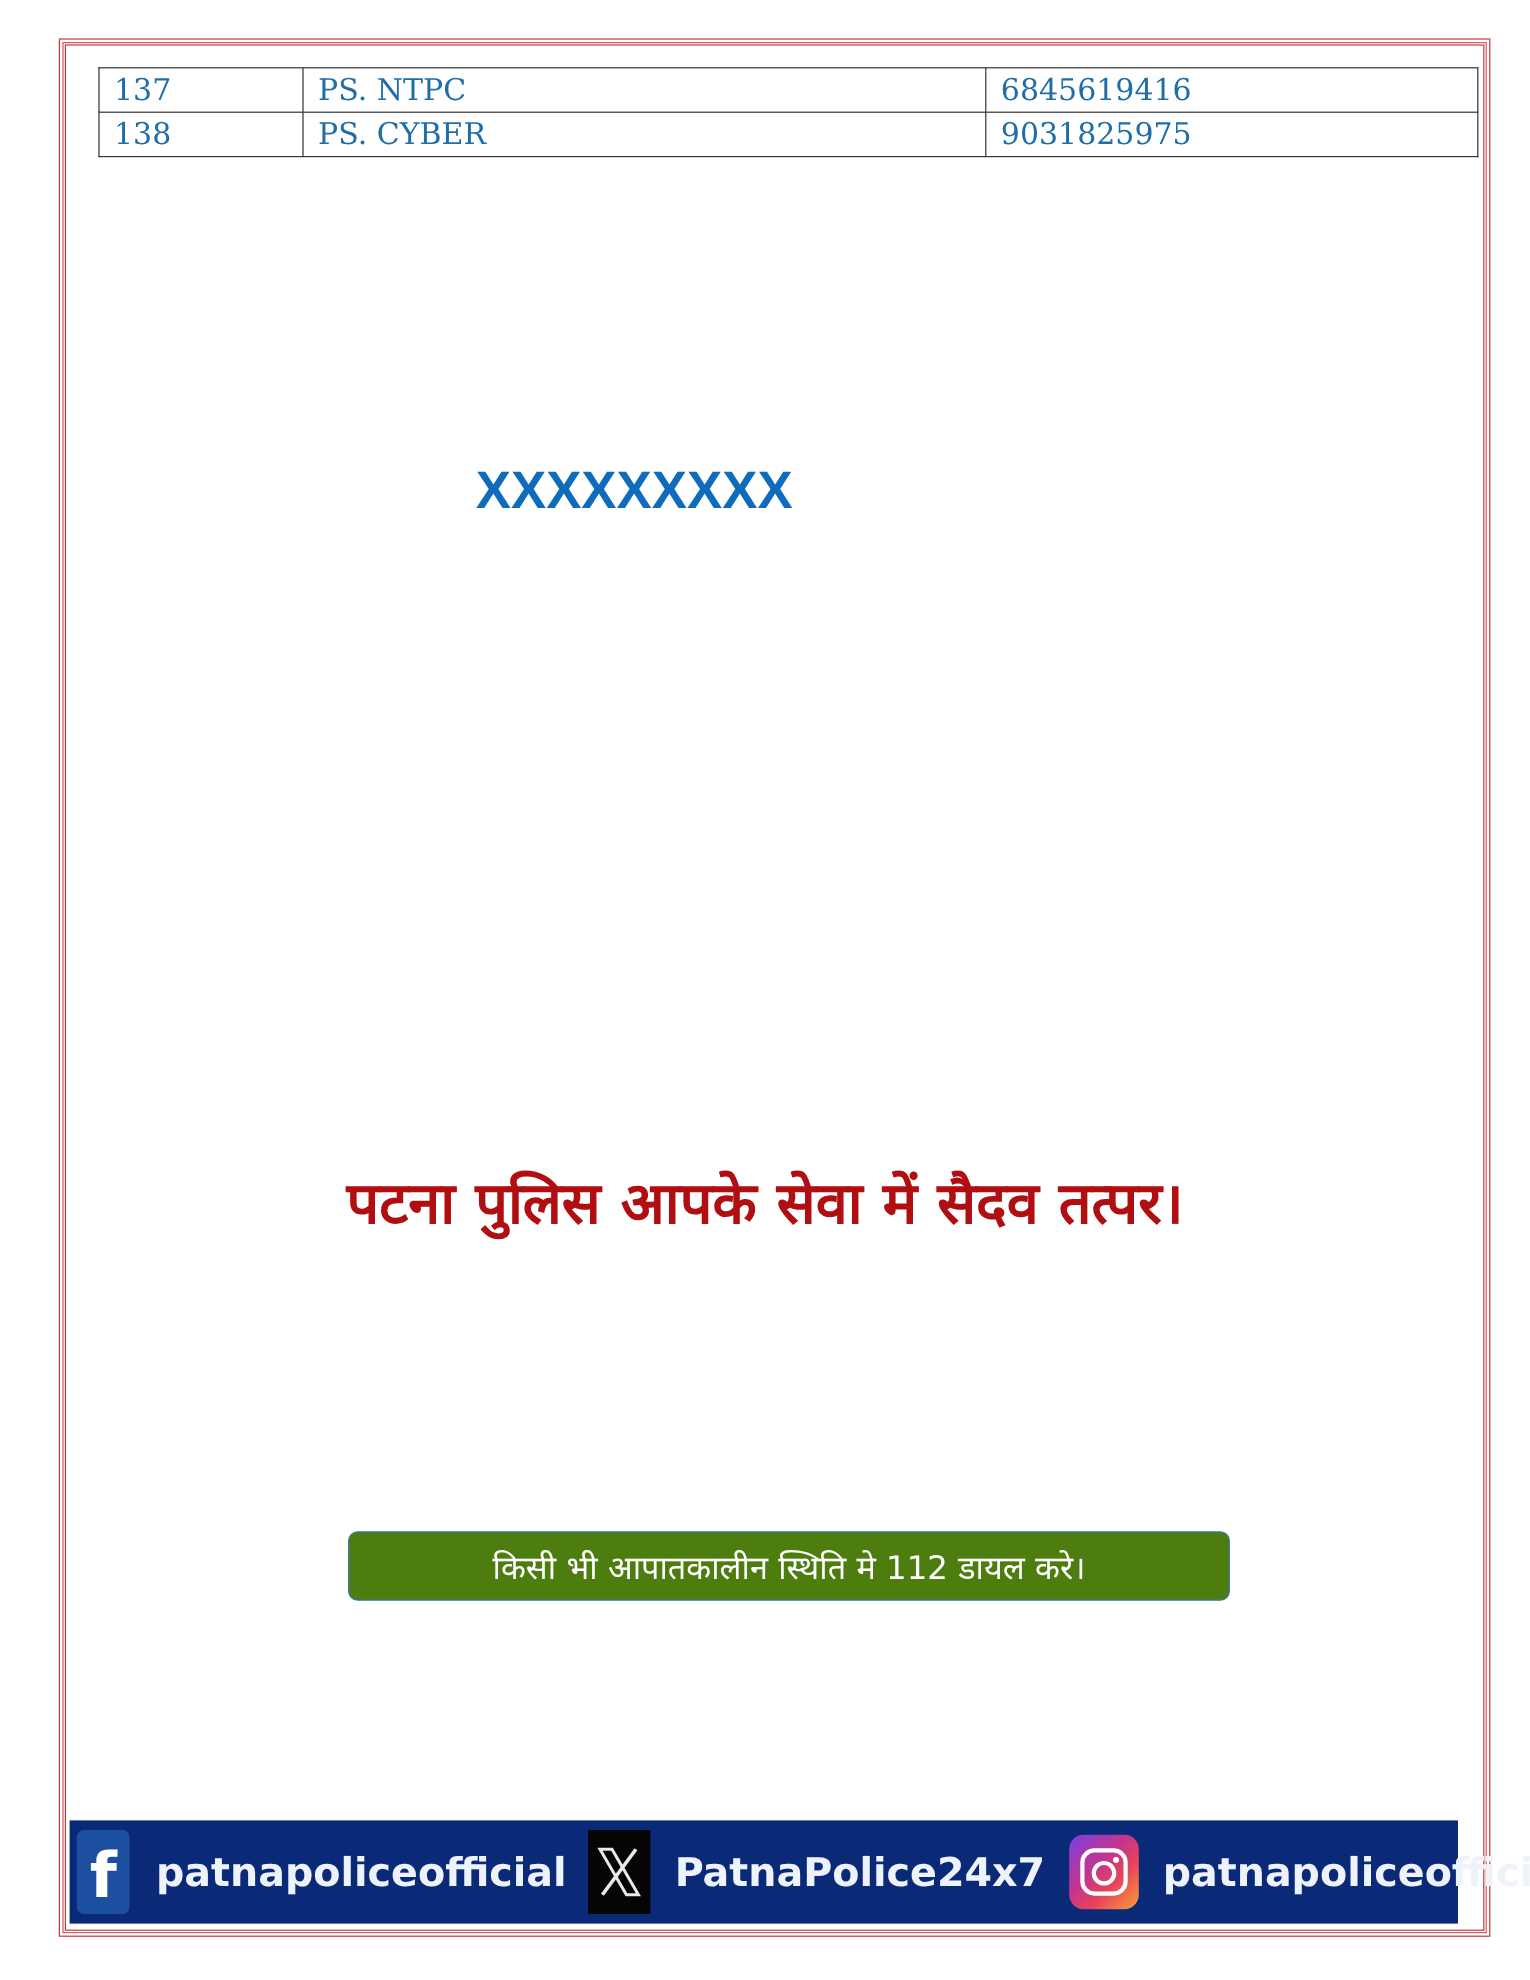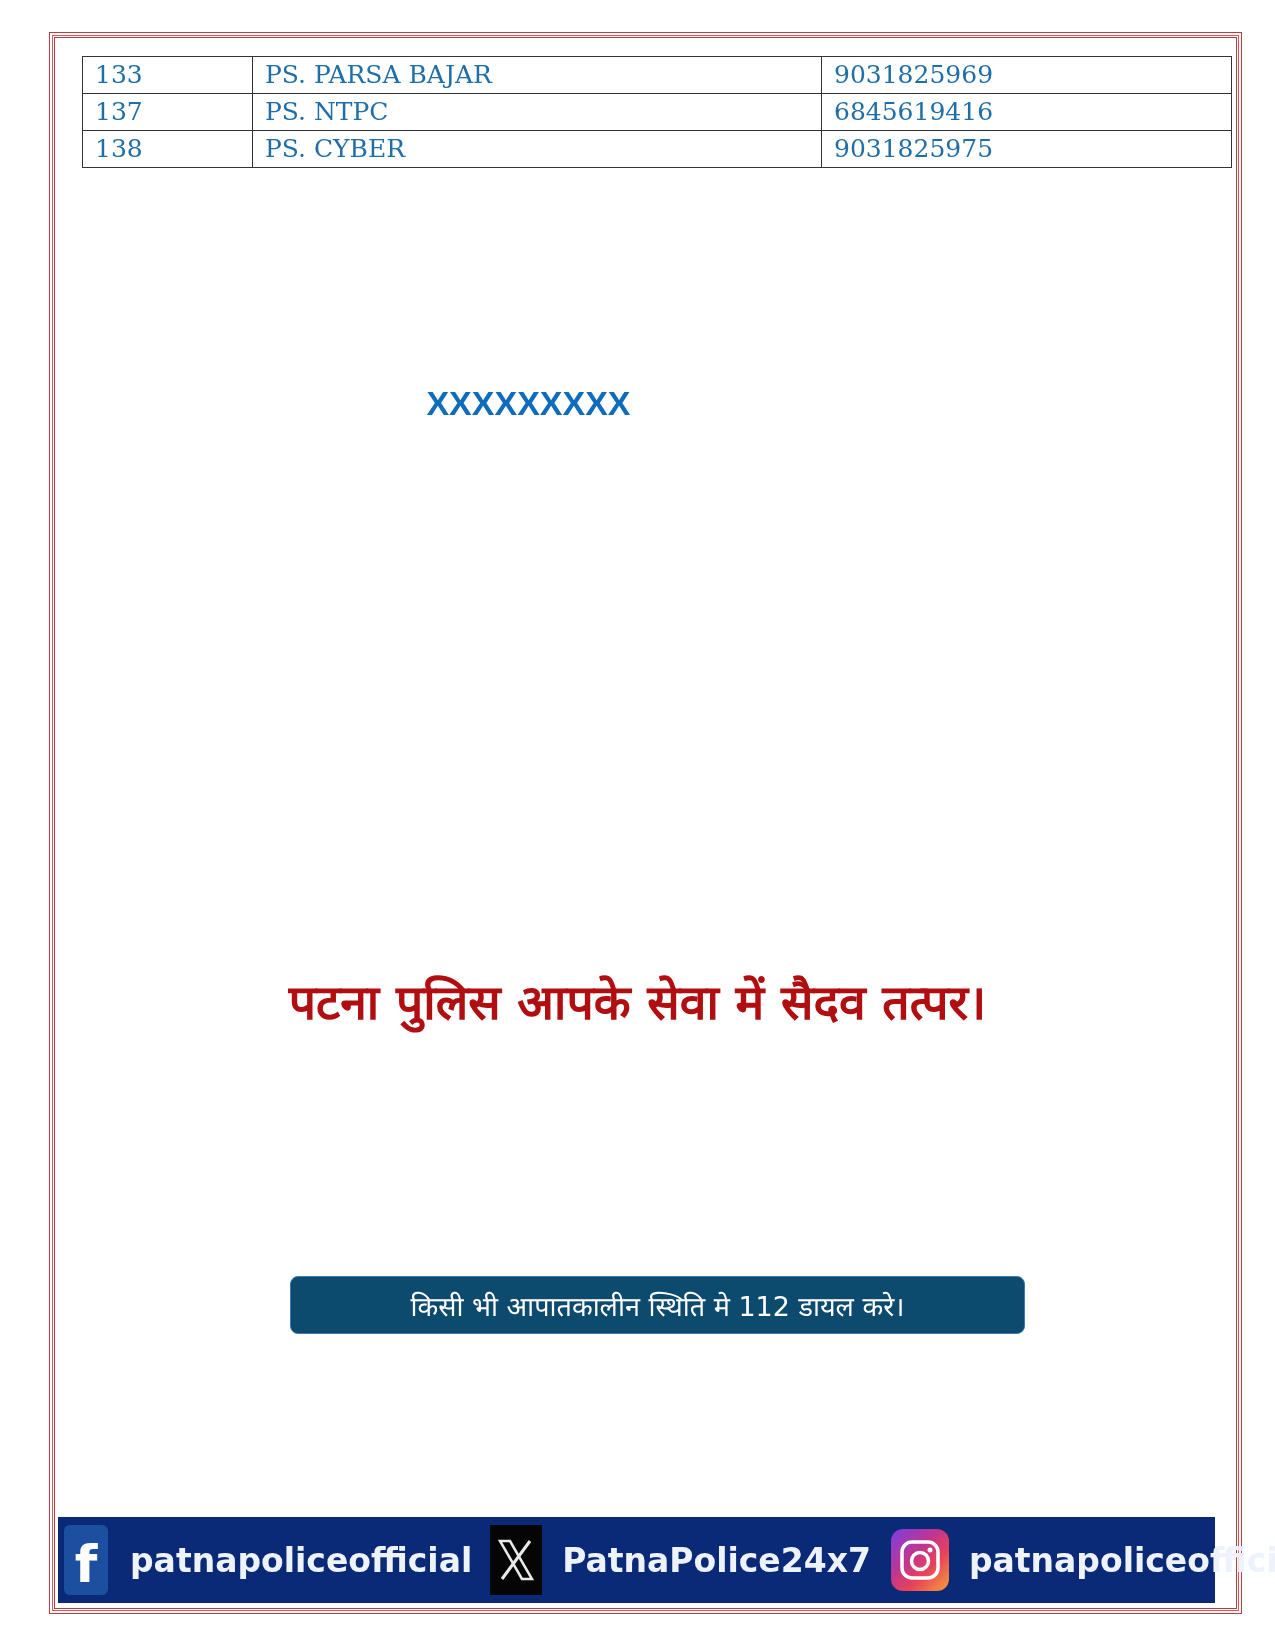--- a/index.html
+++ b/index.html
@@ -26,31 +26,31 @@
   }
   table.directory td {
     border:1.5px solid #333; height:36px; padding:0 0 0 12px;
     line-height:36px; white-space:nowrap; overflow:hidden;
   }
   table.directory col.c1 { width:170px; }
   table.directory col.c2 { width:569px; }
   table.directory col.c3 { width:410px; }
   .separator {
     position:absolute; left:0; width:1057px; top:384px; text-align:center;
-    font-family:"Liberation Sans", sans-serif; font-weight:bold; font-size:34px;
+    font-family:"Liberation Sans", sans-serif; font-weight:bold; font-size:44px;
     color:#0f6cbc; letter-spacing:0px;
   }
   .tagline {
     position:absolute; left:0; width:1275px; top:968px; text-align:center;
     font-family:"DejaVu Sans", sans-serif; font-weight:bold; font-size:48px;
     color:#b00e10;
   }
   .emergency-box {
     position:absolute; left:290px; top:1276px; width:735px; height:58px;
-    background:#0c4a6e; border:1.5px solid #3f79ad; border-radius:8px; box-sizing:border-box;
+    background:#4d7c0f; border:1.5px solid #3f79ad; border-radius:8px; box-sizing:border-box;
     display:flex; align-items:center; justify-content:center;
     font-family:"DejaVu Sans", sans-serif; font-size:27px; color:#ffffff;
   }
   .social-footer {
     position:absolute; left:58px; top:1517px; width:1157px; height:86px;
     background:#0a2a78; display:flex; align-items:center;
     font-family:"DejaVu Sans", sans-serif; font-weight:bold; font-size:33px; color:#eef3fb;
   }
   .social-item { display:flex; align-items:center; height:100%; }
   .social-item .handle { white-space:nowrap;margin-left:10px; }
@@ -74,25 +74,20 @@
 
 <div class="page-border"></div>
 
 <table class="directory">
   <colgroup>
       <col class="c1">
       <col class="c2">
       <col class="c3">
     </colgroup>
   <tbody>
-    <tr>
-      <td>133</td>
-      <td>PS. PARSA BAJAR</td>
-      <td>9031825969</td>
-    </tr>
     <tr>
       <td>137</td>
       <td>PS. NTPC</td>
       <td>6845619416</td>
     </tr>
     <tr>
       <td>138</td>
       <td>PS. CYBER</td>
       <td>9031825975</td>
     </tr>

